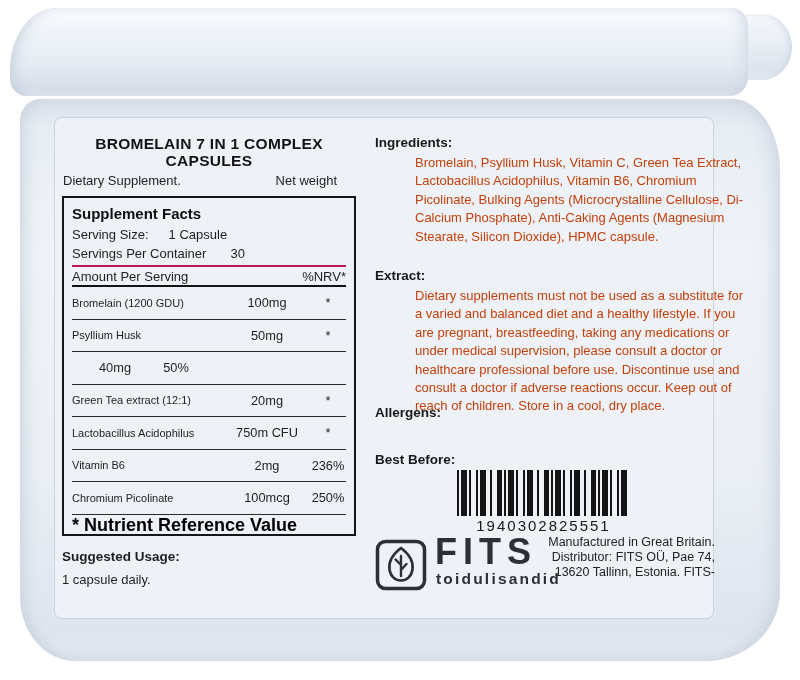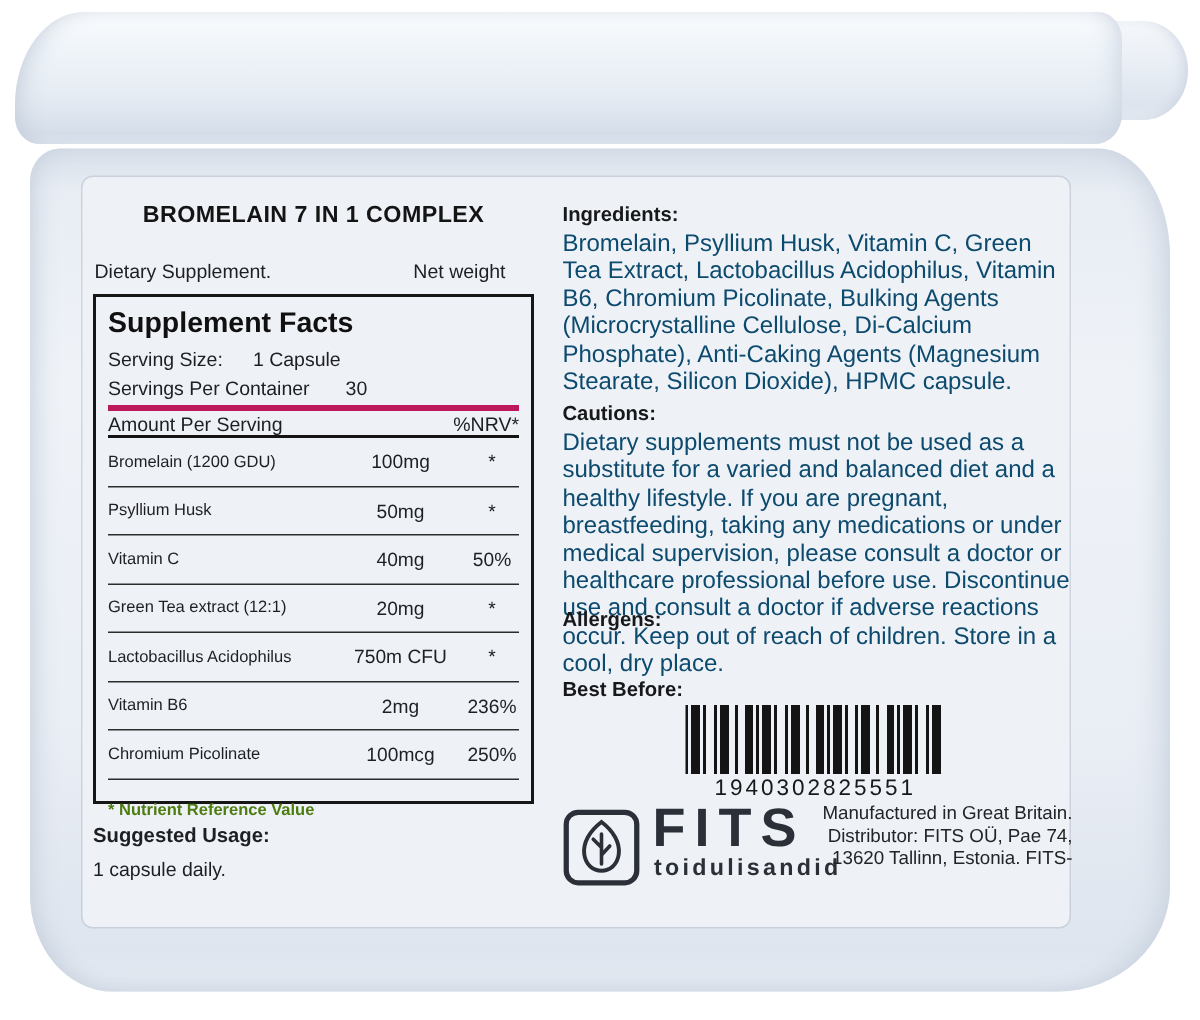--- a/index.html
+++ b/index.html
@@ -33,38 +33,38 @@
     box-shadow: 0 0 0 1px rgba(172,182,198,0.45);
   }
 
   
   .title { position:absolute; left:7px; top:17px; width:294px; text-align:center;
            font-weight:bold; font-size:15.5px; line-height:17px; letter-spacing:.3px; color:#141414; }
   .subhead { position:absolute; left:7px; top:55px; width:294px; display:flex;
              justify-content:space-between; padding:0 19px 0 1px; font-size:13px; }
   .facts { position:absolute; left:7px; top:78px; width:294px; height:340px;
            border:2px solid #161616; padding:5px 8px 0 8px; font-size:13px; }
-  .facts-h { font-weight:bold; font-size:19px; margin:2px 0 5px 0; color:#101010; }
+  .facts-h { font-weight:bold; font-size:15px; margin:2px 0 5px 0; color:#101010; }
   .serv-line { margin-bottom:4px; }
   .serv-line .v1 { margin-left:20px; }
   .serv-line .v2 { margin-left:24px; }
   .colhead { display:flex; justify-content:space-between; align-items:center; height:22px;
-             border-top:4px solid #be185d; border-bottom:2px solid #141414; margin-top:3px; }
+             border-top:2px solid #be185d; border-bottom:2px solid #141414; margin-top:3px; }
   .frow { display:flex; align-items:center; height:32.5px; border-bottom:1px solid #2c2c2c; }
   .fname { width:152px; white-space:nowrap; overflow:visible; font-size:11px; }
   .famt  { width:86px; text-align:center; font-size:12.8px; }
   .fnrv  { width:36px; text-align:center; font-size:12.8px; }
-  .footnote { font-weight:bold; font-size:11px; padding-top:14px; color:#4d7c0f; }
+  .footnote { font-weight:bold; font-size:18px; padding-top:0; color:#000000; }
   .usage-h { position:absolute; left:7px; top:431px; font-weight:bold; font-size:13.5px; }
   .usage-t { position:absolute; left:7px; top:454px; font-size:13px; }
 
   
   .rcol { position:absolute; left:320px; top:0; width:340px; height:500px; }
   .rh { position:absolute; font-weight:bold; font-size:13.5px; color:#17181a;text-align:right; }
-  .rp { position:absolute; font-size:16px; line-height:18.4px; color:#0c4a6e; width:338px; }
+  .rp { position:absolute; font-size:13px; line-height:18.4px; color:#c2410c; width:338px;margin-left:40px; }
   .ing-h { top:17px; }  .ing-p { top:36px; }
   .cau-h { top:150px; } .cau-p { top:169px; }
   .all-h { top:287px; } .all-p { top:305px; }
   .bb-h  { top:334px; }
   .barcode { position:absolute; left:82px; top:352px; width:173px; height:46px;
     background:repeating-linear-gradient(90deg,
       #141414 0 2px, #eef1f6 2px 4px, #141414 4px 10px, #eef1f6 10px 12px,
       #141414 12px 14px, #eef1f6 14px 19px, #141414 19px 21px, #eef1f6 21px 23px,
       #141414 23px 29px, #eef1f6 29px 33px, #141414 33px 35px, #eef1f6 35px 40px,
       #141414 40px 45px, #eef1f6 45px 47px); }
@@ -85,20 +85,21 @@
 
   <div class="lid-tab"></div>
   <div class="lid"></div>
 
   <div class="tub"></div>
 
   <div class="label">
 
     <div class="title">
       <div>BROMELAIN 7 IN 1 COMPLEX</div>
+      <div>CAPSULES</div>
     </div>
 
     <div class="subhead">
       <span>Dietary Supplement.</span>
       <span>Net weight</span>
     </div>
 
     <div class="facts">
       <div class="facts-h">Supplement Facts</div>
       <div class="serv-line">
@@ -116,21 +117,20 @@
         <span class="fname">Bromelain (1200 GDU)</span>
         <span class="famt">100mg</span>
         <span class="fnrv">*</span>
       </div>
       <div class="frow">
         <span class="fname">Psyllium Husk</span>
         <span class="famt">50mg</span>
         <span class="fnrv">*</span>
       </div>
       <div class="frow">
-        <span class="fname">Vitamin C</span>
         <span class="famt">40mg</span>
         <span class="fnrv">50%</span>
       </div>
       <div class="frow">
         <span class="fname">Green Tea extract (12:1)</span>
         <span class="famt">20mg</span>
         <span class="fnrv">*</span>
       </div>
       <div class="frow">
         <span class="fname">Lactobacillus Acidophilus</span>
@@ -151,21 +151,21 @@
       <div class="footnote">* Nutrient Reference Value</div>
     </div>
 
     <div class="usage-h">Suggested Usage:</div>
     <div class="usage-t">1 capsule daily.</div>
 
     <div class="rcol">
       <div class="rh ing-h">Ingredients:</div>
       <div class="rp ing-p">Bromelain, Psyllium Husk, Vitamin C, Green Tea Extract, Lactobacillus Acidophilus, Vitamin B6, Chromium Picolinate, Bulking Agents (Microcrystalline Cellulose, Di-Calcium Phosphate), Anti-Caking Agents (Magnesium Stearate, Silicon Dioxide), HPMC capsule.</div>
 
-      <div class="rh cau-h">Cautions:</div>
+      <div class="rh cau-h">Extract:</div>
       <div class="rp cau-p">Dietary supplements must not be used as a substitute for a varied and balanced diet and a healthy lifestyle. If you are pregnant, breastfeeding, taking any medications or under medical supervision, please consult a doctor or healthcare professional before use. Discontinue use and consult a doctor if adverse reactions occur. Keep out of reach of children. Store in a cool, dry place.</div>
 
       <div class="rh all-h">Allergens:</div>
 
       <div class="rh bb-h">Best Before:</div>
 
       <div class="barcode"></div>
       <div class="barcode-num">1940302825551</div>
 
       <div class="logo-box">

